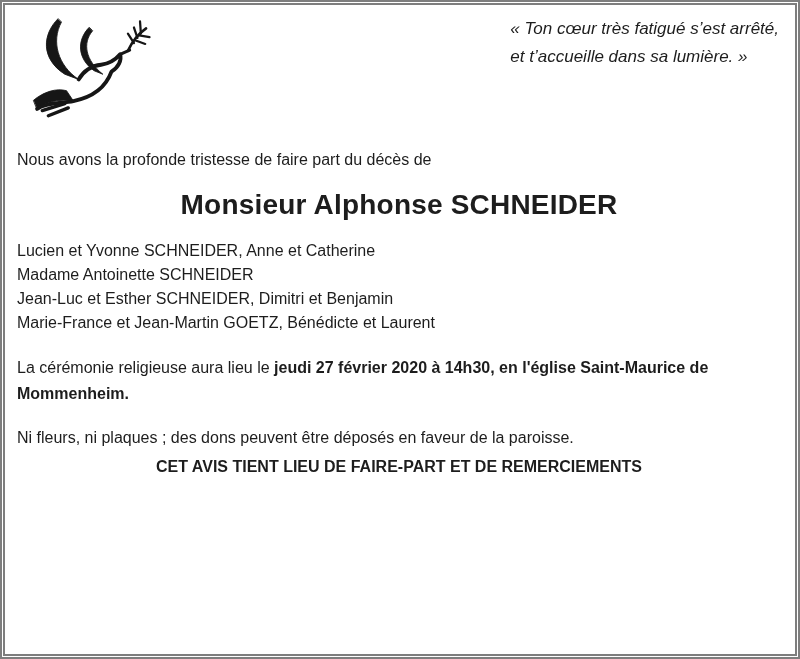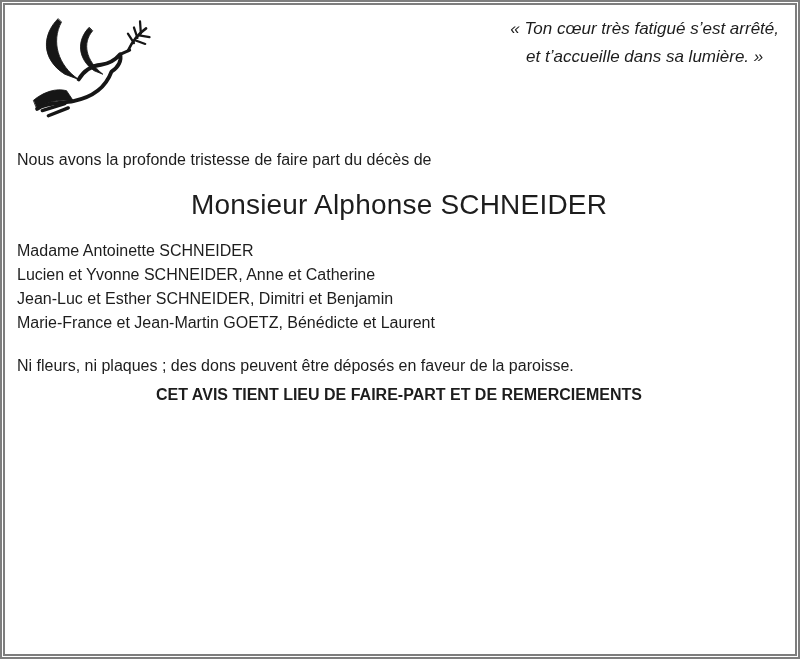--- a/index.html
+++ b/index.html
@@ -9,26 +9,26 @@
     padding:6px 14px 0 12px;
     font-family:"Liberation Sans",sans-serif;
     color:#1d1d1d;
     overflow:hidden;
     background:#ffffff;
   }
   .top-row{display:flex;justify-content:space-between;align-items:flex-start;height:128px;}
   .dove{margin:6px 0 0 8px;}
   .dove svg{display:block;}
   .quote{
-    text-align:center;font-style:italic;
+    text-align:left;font-style:italic;
     font-size:17px;line-height:28px;
     padding:4px 2px 0 0;
   }
   .intro{margin:12px 0 16px;font-size:16px;}
-  .name{text-align:center;font-size:28px;font-weight:normal;margin:20px 0 0;letter-spacing:0.2px;}
+  .name{text-align:center;font-size:28px;font-weight:bold;margin:20px 0 0;letter-spacing:0.2px;}
   .tribute{margin:22px 0 0;font-size:16px;line-height:26px;}
   .tribute sup{font-size:10px;line-height:0;}
   .family{margin:18px 0 0;font-size:16px;line-height:24px;}
   .ceremony{margin:20px 0 0;font-size:16px;line-height:26px;}
   .ceremony strong{font-weight:bold;}
   .donations{margin:22px 0 5px;font-size:16px;}
   .thanks{margin:22px 0 0;font-size:16px;line-height:26px;}
   .footer{margin:11px 0 0;text-align:center;font-weight:bold;font-size:16px;}
 </style>
 </head>
@@ -63,25 +63,26 @@
       <div>et t’accueille dans sa lumière. »</div>
     </div>
   </div>
 
   <p class="intro">Nous avons la profonde tristesse de faire part du décès de</p>
 
   <h1 class="name">Monsieur Alphonse SCHNEIDER</h1>
 
 
   <div class="family">
+    <div>Lucien et Yvonne SCHNEIDER, Anne et Catherine</div>
     <div>Madame Antoinette SCHNEIDER</div>
-    <div>Lucien et Yvonne SCHNEIDER, Anne et Catherine</div>
     <div>Jean-Luc et Esther SCHNEIDER, Dimitri et Benjamin</div>
     <div>Marie-France et Jean-Martin GOETZ, Bénédicte et Laurent</div>
   </div>
 
+  <p class="ceremony"><span>La cérémonie religieuse aura lieu le </span><strong>jeudi 27 février 2020 à 14h30, en l'église Saint-Maurice de Mommenheim.</strong></p>
 
   <p class="donations">Ni fleurs, ni plaques ; des dons peuvent être déposés en faveur de la paroisse.</p>
 
 
   <p class="footer">CET AVIS TIENT LIEU DE FAIRE-PART ET DE REMERCIEMENTS</p>
 
 </div>
 
 </body></html>

